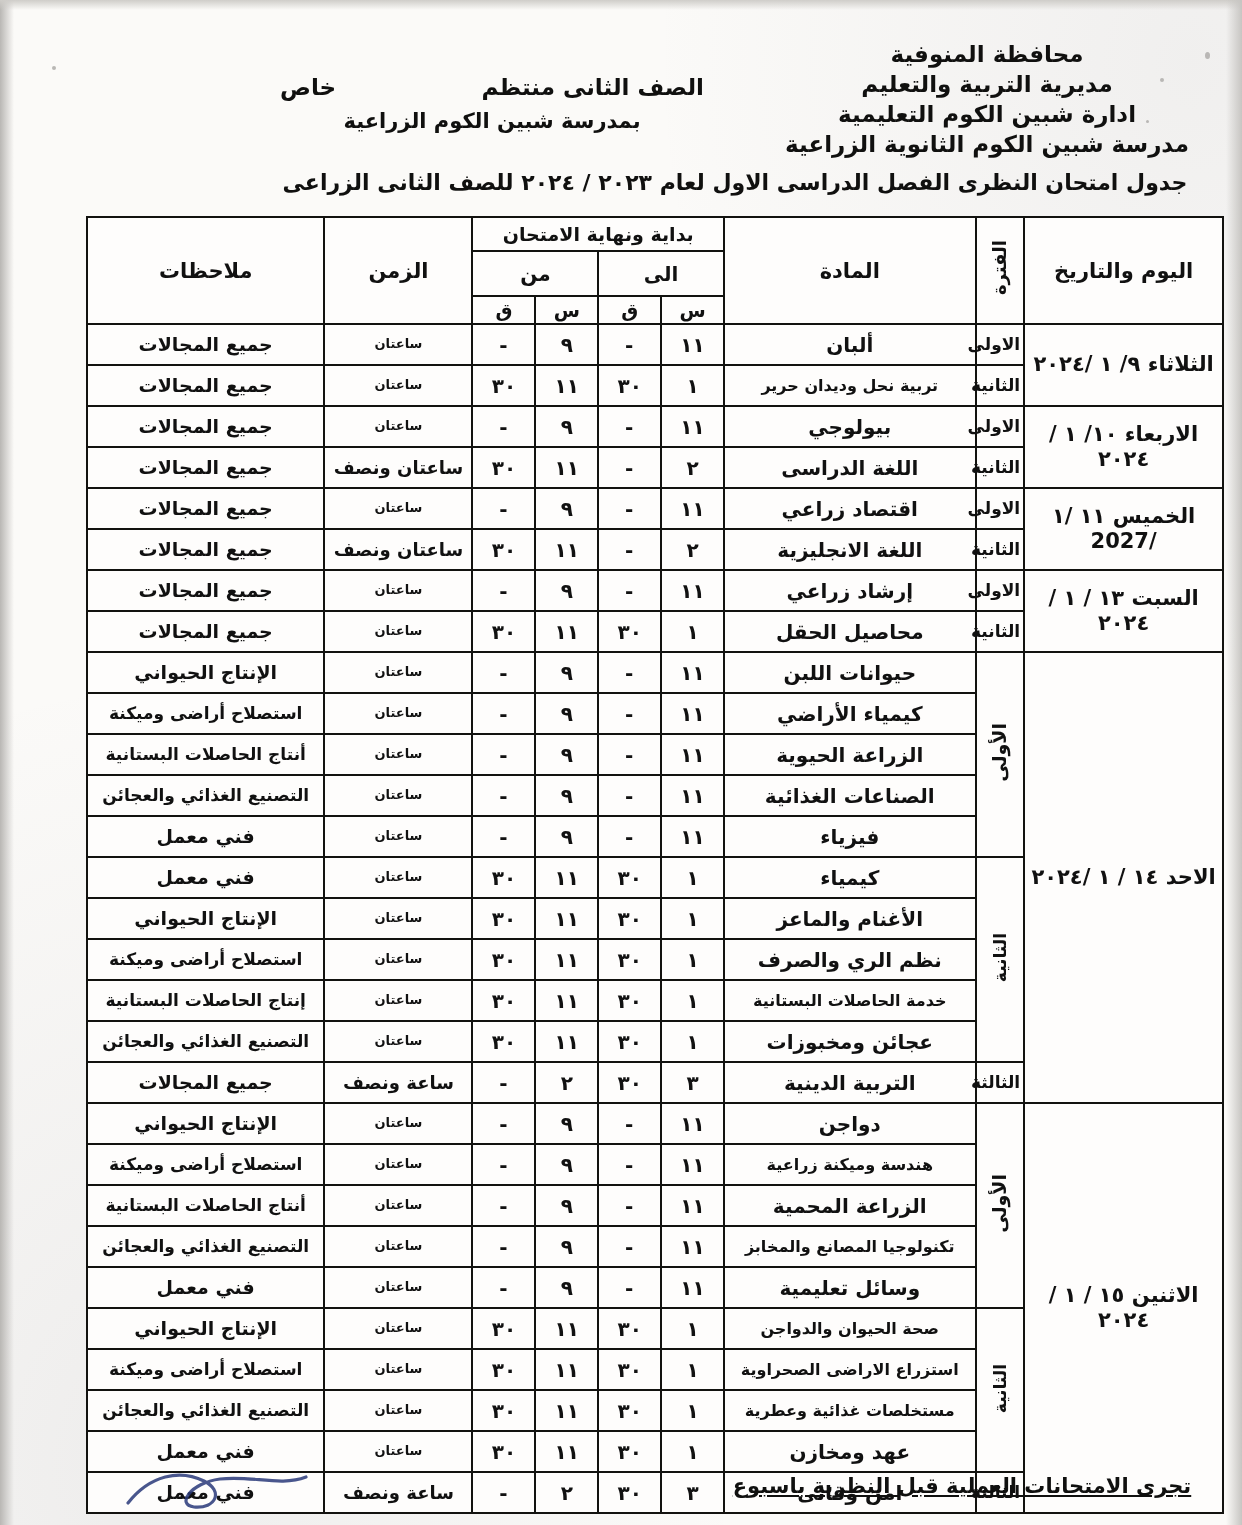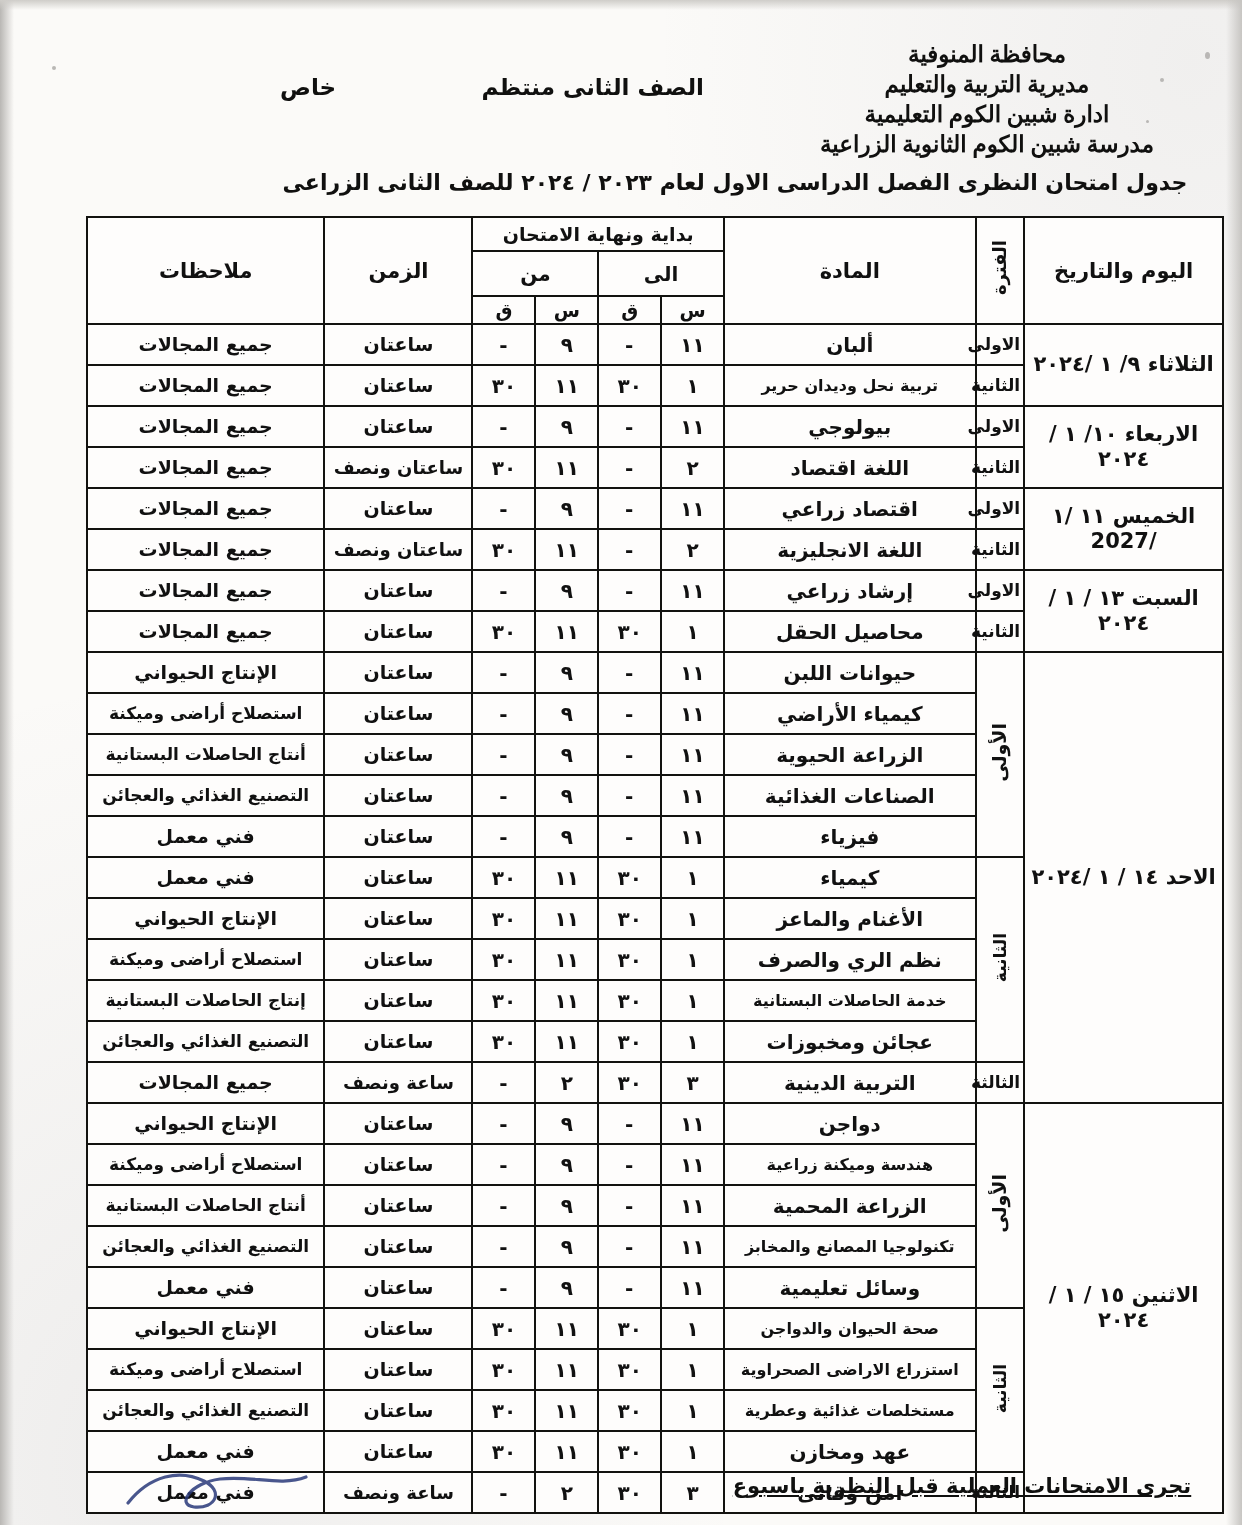--- a/index.html
+++ b/index.html
@@ -26,21 +26,21 @@
   .edge-r { position:absolute; right:0; top:0; width:16px; height:100%;
             background: linear-gradient(to left, #c7c5c2, rgba(251,250,248,0)); }
 
   
   .hdr { position:absolute; top:0; left:0; right:0; height:215px; }
   .hdr-right {
     position:absolute; right:20px; top:40px; width:470px;
     text-align:center; line-height:1.30;
     font-size:23px; font-weight:bold; letter-spacing:0px;
   }
-  .hdr-right div { white-space:nowrap;font-family:Liberation Serif, serif; }
+  .hdr-right div { white-space:nowrap; }
   .hdr-left {
     position:absolute; right:520px; top:72px; width:460px;
     text-align:center; line-height:1.35;
   }
   .hdr-left .l1 { font-size:23px; font-weight:bold; display:flex;
                   justify-content:space-between; padding:0 18px; }
   .hdr-left .l2 { font-size:21px; font-weight:bold; margin-top:4px; }
   .title-line {
     position:absolute; top:170px; right:20px; left:248px;
     text-align:center; font-size:22px; font-weight:bold; white-space:nowrap;
@@ -73,21 +73,21 @@
   thead tr.r1 th { height: 52px; }
   thead tr.r2 th { height: 45px; font-size:20px; }
   thead tr.r3 th { height: 28px; font-size:19px; }
 
   tbody td { height: 41px; font-size: 20px; line-height:1.1; }
   td.subject { font-size: 20px; }
   td.subject.sm { font-size: 16px; font-weight:bold; }
   td.num { font-size: 20px; letter-spacing:1px; }
   td.notes { font-size: 19px; }
   td.notes.sm { font-size: 17px; }
-  td.time { font-size: 19px; }
+  td.time { font-size: 13px; }
   td.time.sm { font-size: 18px; }
   td.datecell { font-size: 21px; line-height:1.2; }
   td.percell { font-size: 17px; padding:0 1px; }
 
   .vert {
     writing-mode: vertical-rl;
     transform: rotate(180deg);
     white-space: nowrap;
     font-size: 19px; font-weight: bold;
     display:inline-block;
@@ -126,20 +126,21 @@
       <div>محافظة المنوفية</div>
       <div>مديرية التربية والتعليم</div>
       <div>ادارة شبين الكوم التعليمية</div>
       <div>مدرسة شبين الكوم الثانوية الزراعية</div>
     </div>
     <div class="hdr-left">
       <div class="l1">
         <span>الصف الثانى منتظم</span>
         <span>خاص</span>
       </div>
+      <div class="l2">بمدرسة شبين الكوم الزراعية</div>
     </div>
     <div class="title-line">جدول امتحان النظرى الفصل الدراسى الاول لعام ٢٠٢٣ / ٢٠٢٤ للصف الثانى الزراعى</div>
   </div>
 
   <div class="tbl-wrap">
     <table class="sched">
       <colgroup>
         <col class="h-date">
           <col class="h-per">
           <col class="h-subj">
@@ -198,21 +199,21 @@
             <td class="subject">بيولوجي</td>
             <td class="num">١١</td>
             <td class="num">-</td>
             <td class="num">٩</td>
             <td class="num">-</td>
             <td class="time">ساعتان</td>
             <td class="notes">جميع المجالات</td>
           </tr>
           <tr>
             <td class="percell">الثانية</td>
-            <td class="subject">اللغة اقتصاد</td>
+            <td class="subject">اللغة الدراسى</td>
             <td class="num">٢</td>
             <td class="num">-</td>
             <td class="num">١١</td>
             <td class="num">٣٠</td>
             <td class="time sm">ساعتان ونصف</td>
             <td class="notes">جميع المجالات</td>
           </tr>
           <tr class="thick-top">
             <td class="datecell" rowspan="2">الخميس ١١ /١ /2027</td>
             <td class="percell">الاولى</td>

